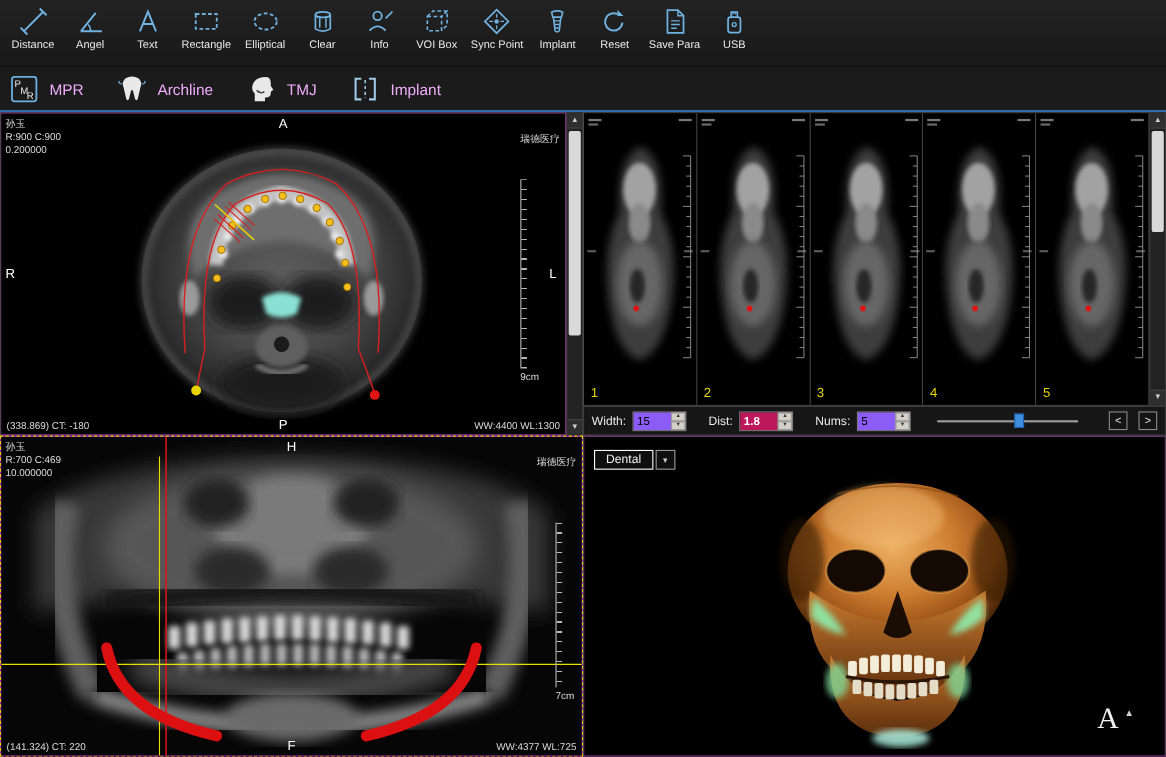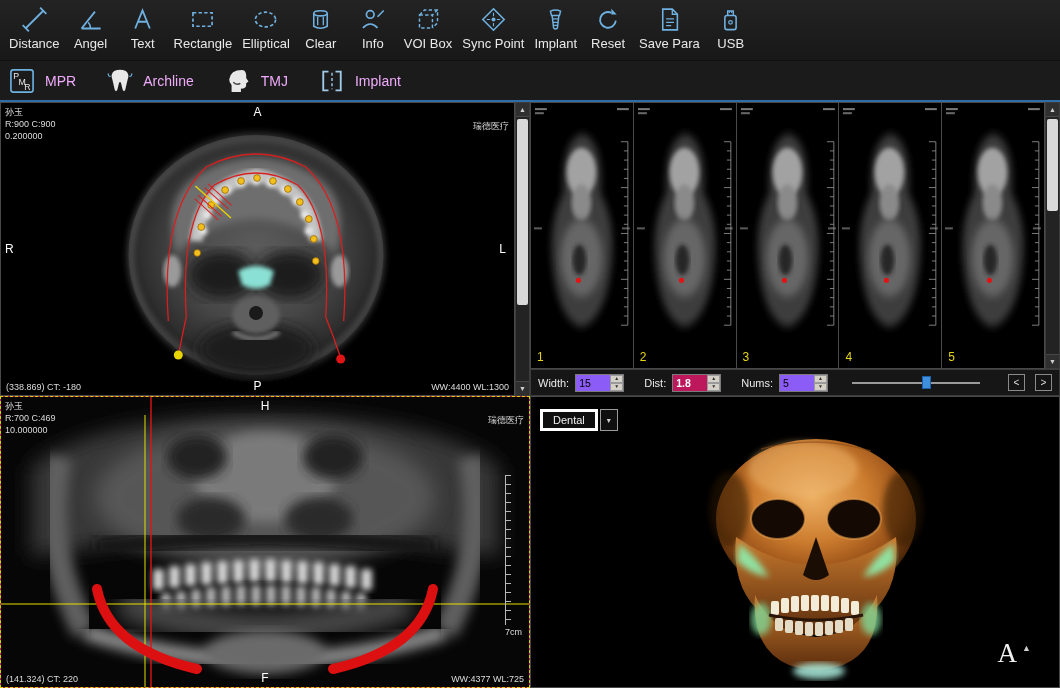--- a/index.html
+++ b/index.html
@@ -4,30 +4,30 @@
 <style>
   * { margin:0; padding:0; box-sizing:border-box; }
   html,body { background:#000; }
   body { font-family:"Liberation Sans", sans-serif; }
   .app { position:relative; width:1060px; height:688px; background:#000; overflow:hidden; }
 
   
   .toolbar { height:60px; background:linear-gradient(#232323,#181818); display:flex; align-items:flex-start; padding:5px 4px 0 4px; }
   .tool-item { min-width:52px; padding:1px 5px; display:flex; flex-direction:column; align-items:center; gap:3px; cursor:default; }
   .tool-item .icon svg { width:27px; height:27px; display:block; }
-  .tool-label { font-size:13px; color:#e8e8e8; white-space:nowrap; }
+  .tool-label { font-size:10px; color:#e8e8e8; white-space:nowrap; }
 
   .modebar { height:42px; background:#1b1b1b; border-top:1px solid #101010; border-bottom:2px solid #2e6da8; display:flex; align-items:center; padding:0 8px; }
   .mode-item { display:flex; align-items:center; gap:9px; margin-right:30px; }
   .mode-item .icon svg { width:28px; height:28px; display:block; }
   .mode-label { font-size:14px; color:#f0abfc; }
 
   
   .main { position:absolute; top:102px; left:0; width:1060px; height:586px; display:grid; grid-template-columns:530px 530px; grid-template-rows:294px 292px; }
-  .panel { position:relative; background:#be185d; border:1px solid #484848; overflow:hidden;padding-left:20px; }
+  .panel { position:relative; background:#a21caf; border:1px solid #484848; overflow:hidden;padding-left:20px; }
   .panel svg.med { position:absolute; inset:0; width:100%; height:100%; }
 
   .axial-wrap { display:flex; }
   .axial-panel { width:515px; }
   .pano-panel { border:1px dashed #d6d600; }
   .cross-area { display:flex; flex-direction:column; }
   .slices-row { flex:1; display:flex; min-height:0; }
   .slices { width:515px; display:flex; background:#000; border:1px solid #484848; border-right:none; }
   .slice { flex:1; position:relative; border-right:1px solid #4a4a4a; overflow:hidden; }
   .slice svg { position:absolute; inset:0; width:100%; height:100%; }
@@ -72,21 +72,21 @@
   .sbtn { flex:1; background:#d4d0c8; color:#333; font-size:5px; line-height:1; display:flex; align-items:center; justify-content:center; border:1px solid #9a9a9a; }
   .slider { position:relative; width:128px; height:16px; margin-left:4px; }
   .slider-track { position:absolute; left:0; right:0; top:7px; height:2px; background:#9a9a9a; }
   .slider-thumb { position:absolute; left:55%; top:1px; width:9px; height:13px; background:#3f8fdf; border:1px solid #1c5fa8; }
   .nav-btn { width:17px; height:17px; background:#141414; border:1px solid #8a8a8a; color:#ddd; font-size:10px; line-height:1; display:flex; align-items:center; justify-content:center; padding:0; }
   .nav-btn.first { margin-left:auto; }
   .nav-btn + .nav-btn { margin-left:4px; }
 
   
   .dental-row { position:absolute; top:12px; left:9px; z-index:6; display:flex; }
-  .dental-btn { background:#0f0f0f; border:3px solid #ffffff; color:#f2f2f2; font-size:11px; padding:2px 10px; }
+  .dental-btn { background:#0f0f0f; border:1px solid #ffffff; color:#f2f2f2; font-size:11px; padding:2px 10px; }
   .dental-opt { width:18px; margin-left:2px; background:#0f0f0f; border:1px solid #9a9a9a; color:#cfcfcf; font-size:8px; display:flex; align-items:center; justify-content:center; }
   .vol-orient { position:absolute; right:42px; bottom:18px; z-index:6; font-family:"Liberation Serif", serif; font-size:27px; color:#f0f0f0; }
   .vol-axis { position:absolute; right:28px; bottom:34px; z-index:6; font-size:9px; color:#cfcfcf; }
 
   
   .watermark { position:absolute; left:308px; top:300px; z-index:40; pointer-events:none; opacity:0.55; }
 </style>
 </head>
 <body>
 
@@ -344,20 +344,24 @@
           <div>R:900 C:900</div>
           <div>0.200000</div>
         </div>
         <span class="ov orient o-top">A</span>
         <span class="ov orient o-left">R</span>
         <span class="ov orient o-right">L</span>
         <span class="ov orient o-bottom">P</span>
         <span class="ov clinic">瑞德医疗</span>
         <span class="ov bl">(338.869) CT: -180</span>
         <span class="ov br">WW:4400 WL:1300</span>
+        <div class="ruler axial-ruler">
+          <div class="ruler-ticks"></div>
+          <span class="ruler-label">9cm</span>
+        </div>
       </div>
       <div class="scrollbar">
         <div class="sb-arrow">▲</div>
         <div class="sb-track">
           <div class="sb-thumb axial-thumb"></div>
         </div>
         <div class="sb-arrow">▼</div>
       </div>
     </div>
 

